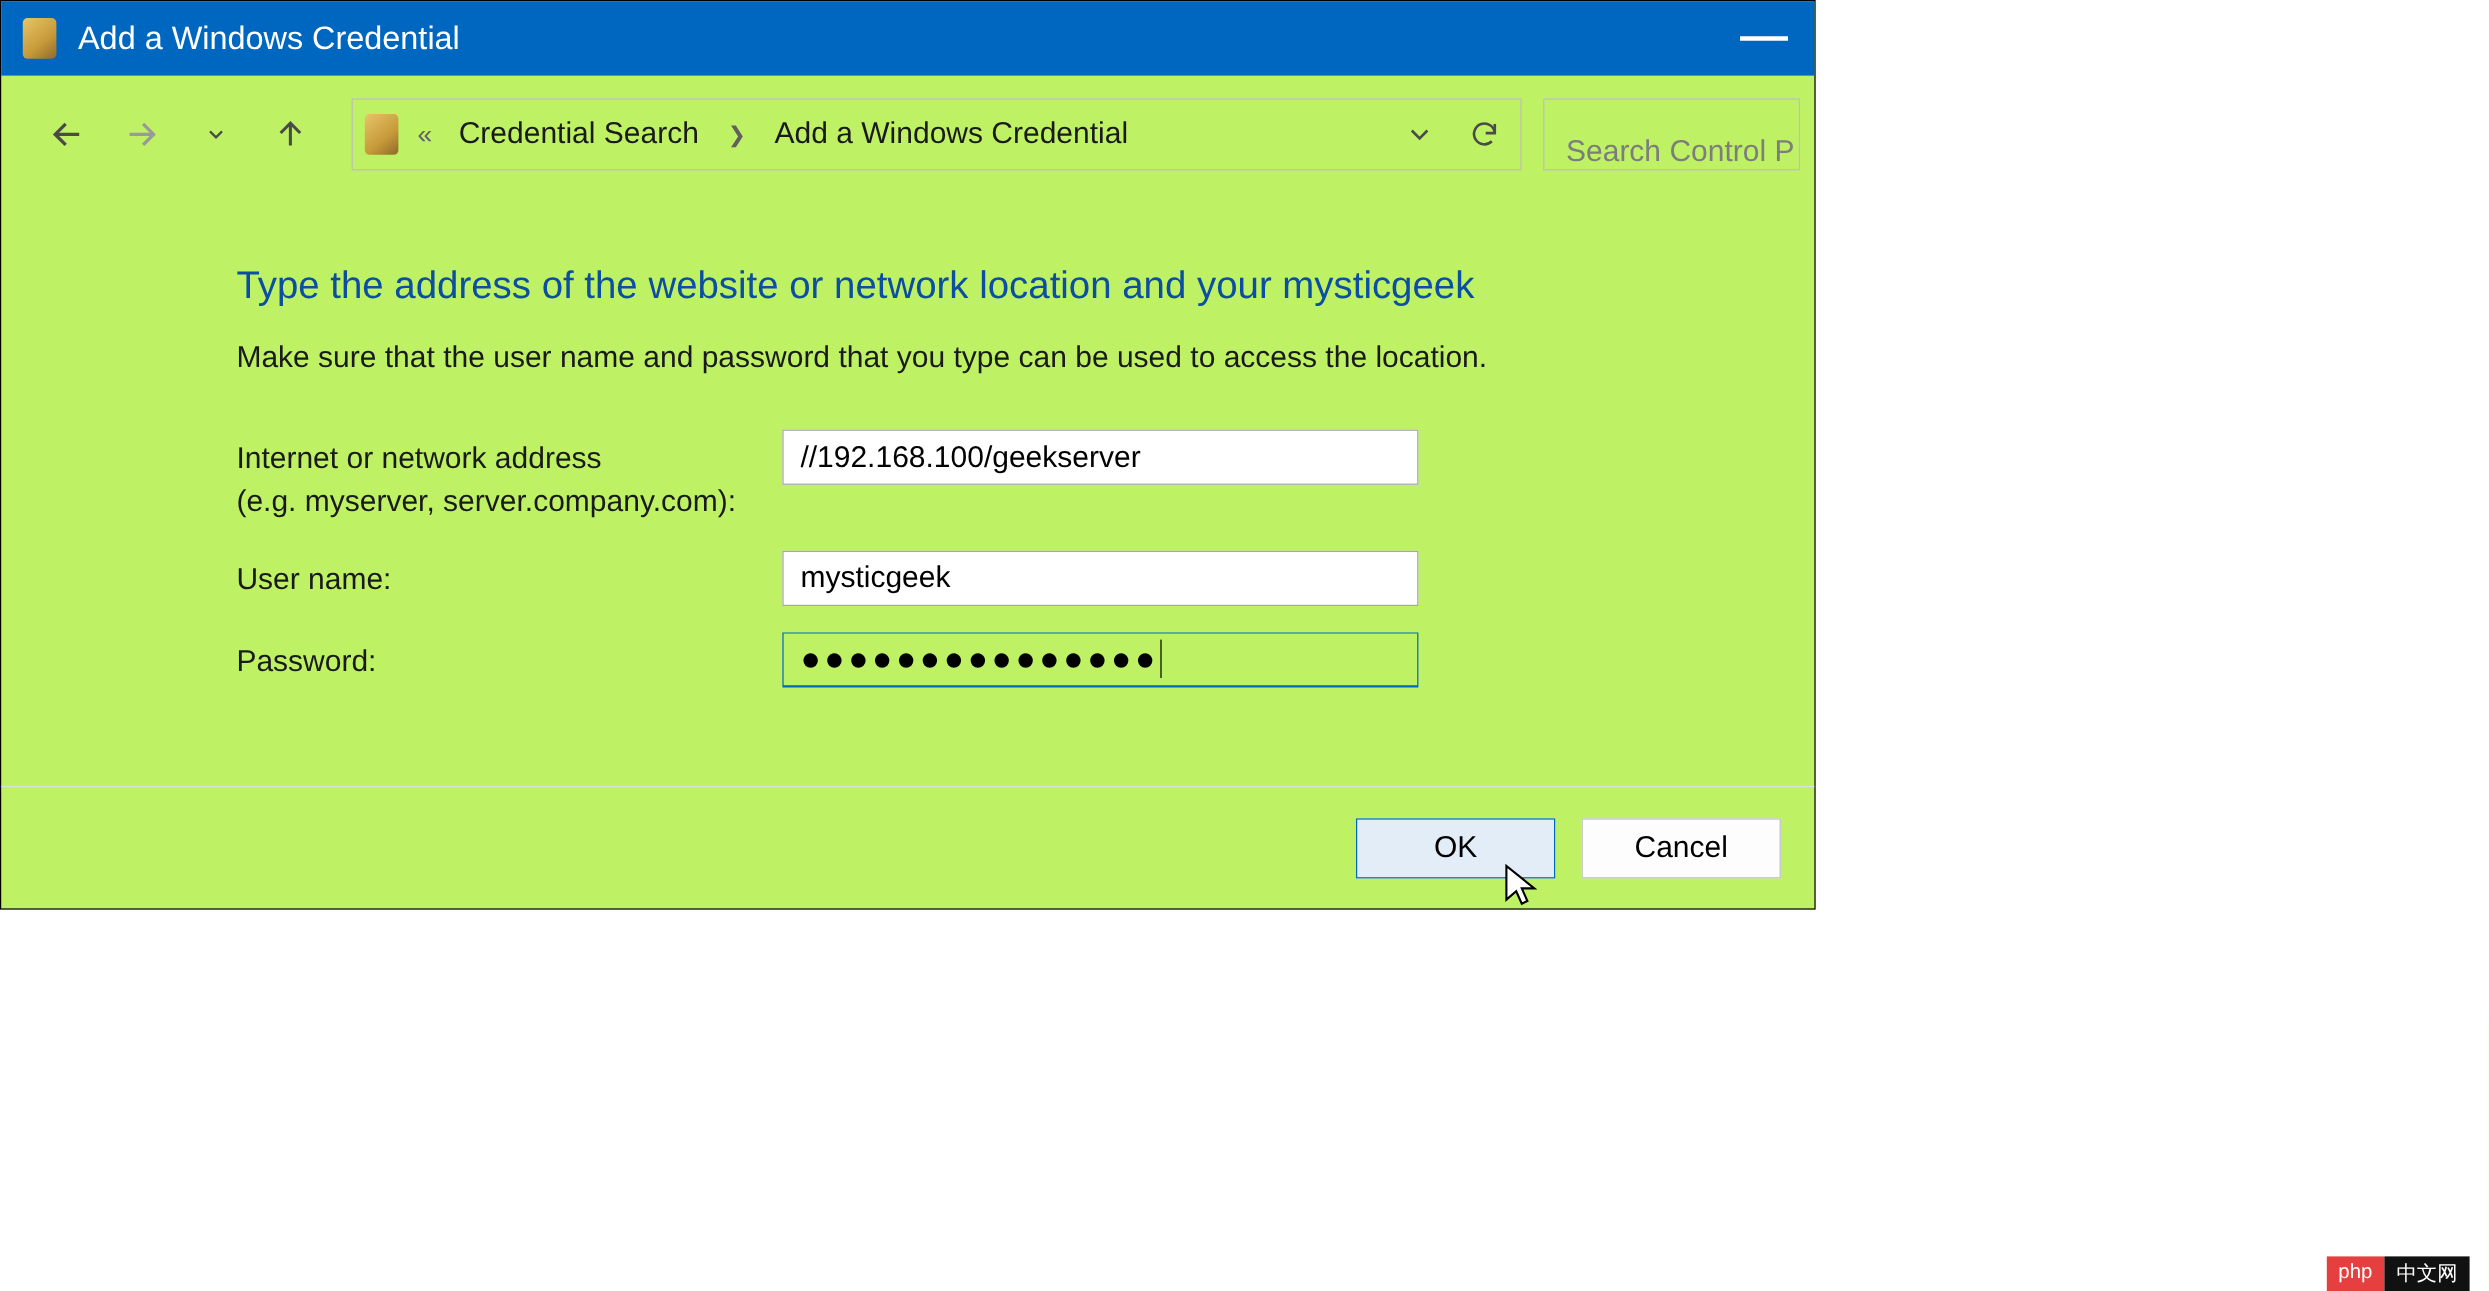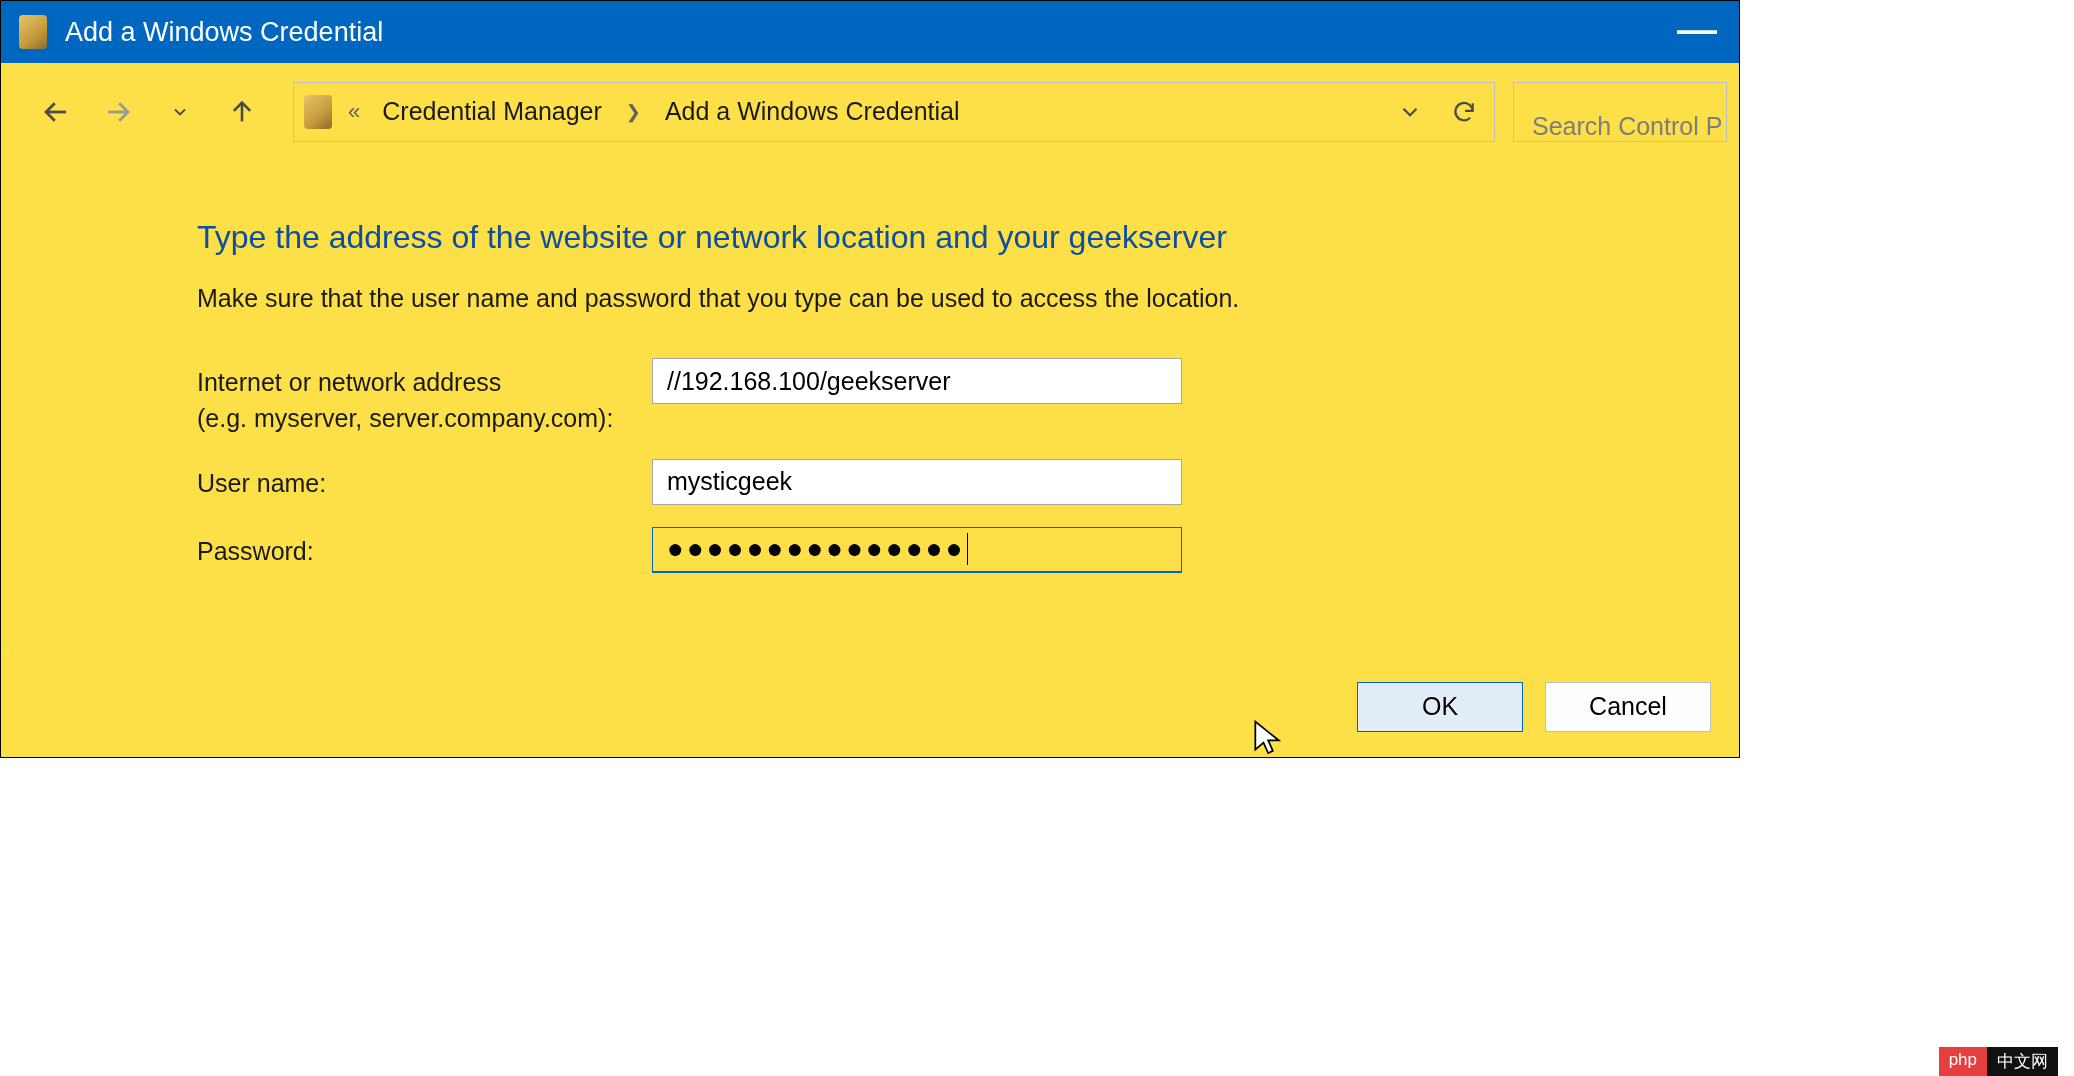--- a/index.html
+++ b/index.html
@@ -5,24 +5,24 @@
     * { box-sizing: border-box; margin: 0; padding: 0; }
     body {
       font-family: "Segoe UI", Tahoma, sans-serif;
       background: #fff;
       width: 2074px;
       height: 1076px;
       overflow: hidden;
       position: relative;
     }
     .window {
-      width: 1740px;
+      width: 1513px;
       height: 758px;
       border: 1px solid #000;
-      background: #fde047;
+      background: #bef264;
       display: flex;
       flex-direction: column;
       position: relative;
     }
     .titlebar {
       background: #0067c0;
       height: 62px;
       display: flex;
       align-items: center;
       padding: 0 12px 0 18px;
@@ -230,21 +230,21 @@
     </div>
     <div class="nav-btn nav-up">
       <svg viewBox="0 0 24 24">
             <line x1="12" y1="20" x2="12" y2="4"></line>
             <polyline points="5,11 12,4 19,11"></polyline>
           </svg>
     </div>
     <div class="address-bar">
       <div class="addr-icon"></div>
       <span class="addr-sep">«</span>
-      <span class="addr-seg">Credential Manager</span>
+      <span class="addr-seg">Credential Search</span>
       <span class="addr-chev-sep">❯</span>
       <span class="addr-seg">Add a Windows Credential</span>
       <div class="addr-spacer"></div>
       <div class="addr-dropdown">
         <svg viewBox="0 0 24 24">
               <polyline points="6,9 12,15 18,9"></polyline>
             </svg>
       </div>
       <div class="addr-refresh">
         <svg viewBox="0 0 24 24">
@@ -252,21 +252,21 @@
               <polyline points="20,4 20,11 13,11"></polyline>
             </svg>
       </div>
     </div>
     <div class="search-box">
       <span>Search Control P</span>
     </div>
   </div>
 
   <div class="content">
-    <div class="heading">Type the address of the website or network location and your geekserver</div>
+    <div class="heading">Type the address of the website or network location and your mysticgeek</div>
     <div class="subtext">Make sure that the user name and password that you type can be used to access the location.</div>
 
     <div class="form-row">
       <div class="form-label">
         <span>Internet or network address</span><br>
         <span>(e.g. myserver, server.company.com):</span>
       </div>
       <input class="form-input" type="text" value="//192.168.100/geekserver" style="">
     </div>
 

